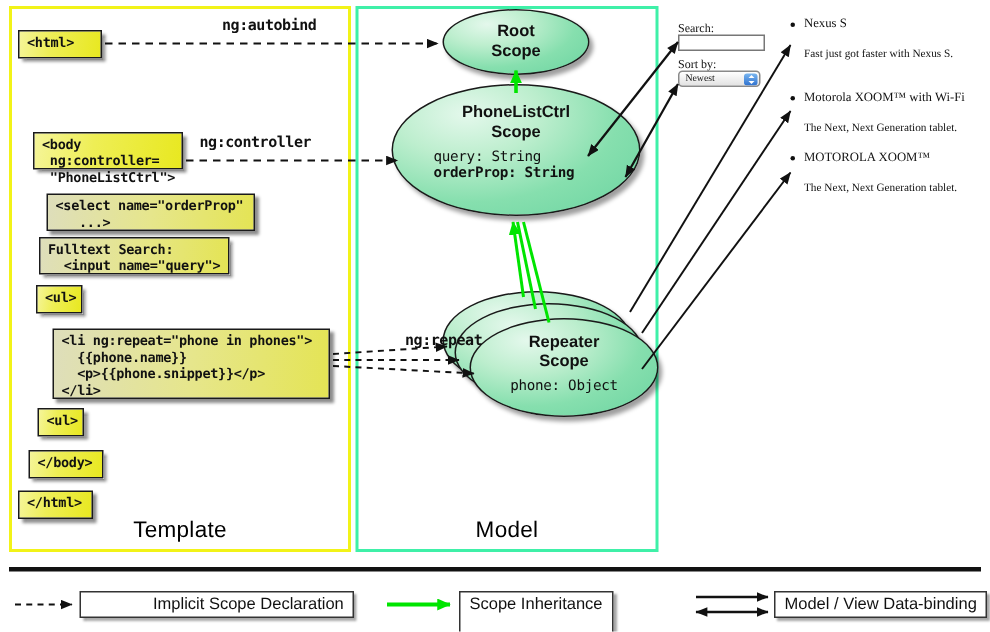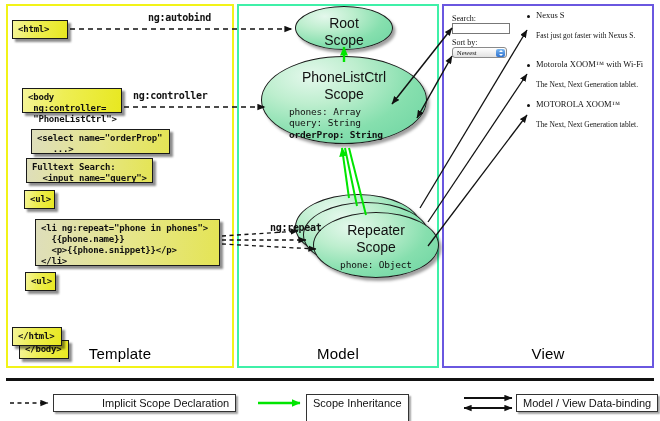--- a/index.html
+++ b/index.html
@@ -69,23 +69,24 @@
     box-sizing: border-box;
     border: 1.6px solid #1a1a1a;
     border-radius: 50%;
     background: radial-gradient(ellipse at 30% 22%, #e4f8ec 0%, #bdeece 30%, #86dfae 62%, #6ad3a0 100%);
     box-shadow: 2.5px 3px 3px rgba(0,0,0,0.38);
     text-align: center;
     color: #111;
   }
   .ellipse .title {
     font-family: "Liberation Sans", sans-serif;
-    font-size: 14px;
+    font-size: 11px;
     line-height: 1.18;
     color: #111;
+    font-weight: bold;
   }
   .ellipse .props {
     font-family: "DejaVu Sans Mono", monospace;
     font-size: 9.5px;
     line-height: 1.2;
     color: #111;
     letter-spacing: -0.2px;
   }
   .ellipse .props .bold { font-weight: bold; }
 
@@ -219,23 +220,20 @@
 <body>
 
 <div id="stage">
 
   <div class="panel panel-template">
     <div class="panel-label">Template</div>
   </div>
   <div class="panel panel-model">
     <div class="panel-label">Model</div>
   </div>
-  <div class="panel panel-view">
-    <div class="panel-label">View</div>
-  </div>
 
   <div class="codebox" style="left:12px; top:20px; width:56px; height:19px;">&lt;html&gt;</div>
 
   <div class="codebox" style="left:22px; top:88px; width:100px; height:25px;">&lt;body
  ng:controller=
  "PhoneListCtrl"&gt;</div>
 
   <div class="codebox greyish" style="left:31px; top:129px; width:139px; height:25px;">&lt;select name="orderProp"
    ...&gt;</div>
 
@@ -244,41 +242,40 @@
 
   <div class="codebox" style="left:24px; top:190px; width:31px; height:19px;">&lt;ul&gt;</div>
 
   <div class="codebox greyish" style="left:35px; top:219px; width:185px; height:47px;">&lt;li ng:repeat="phone in phones"&gt;
   {{phone.name}}
   &lt;p&gt;{{phone.snippet}}&lt;/p&gt;
 &lt;/li&gt;</div>
 
   <div class="codebox" style="left:25px; top:272px; width:31px; height:19px;">&lt;ul&gt;</div>
 
-  <div class="codebox" style="left:19px; top:300px; width:50px; height:19px;margin-top:40px;">&lt;/body&gt;</div>
+  <div class="codebox" style="left:19px; top:300px; width:50px; height:19px;">&lt;/body&gt;</div>
 
   <div class="codebox" style="left:12px; top:327px; width:50px; height:19px;">&lt;/html&gt;</div>
 
   <div class="ellipse rep" id="rep3"></div>
   <div class="ellipse rep" id="rep2"></div>
 
   <div class="ellipse" id="rootScope">
     <div class="title">
       <span>Root</span><br>
       <span>Scope</span>
     </div>
   </div>
 
   <div class="ellipse" id="ctrlScope">
     <div class="title">
       <span>PhoneListCtrl</span><br>
       <span>Scope</span>
     </div>
     <div class="props">
-      <div>phones: Array</div>
       <div>query: String</div>
       <div class="bold">orderProp: String</div>
     </div>
   </div>
 
   <div class="ellipse rep" id="rep1">
     <div class="title">
       <span>Repeater</span><br>
       <span>Scope</span>
     </div>

